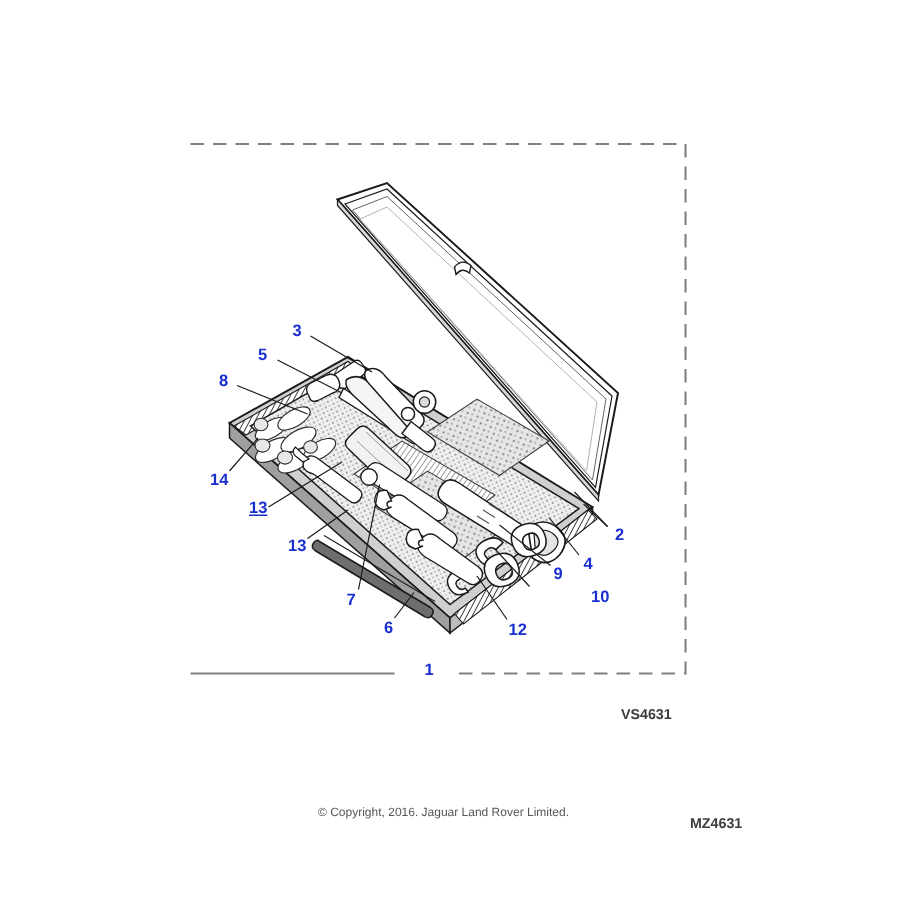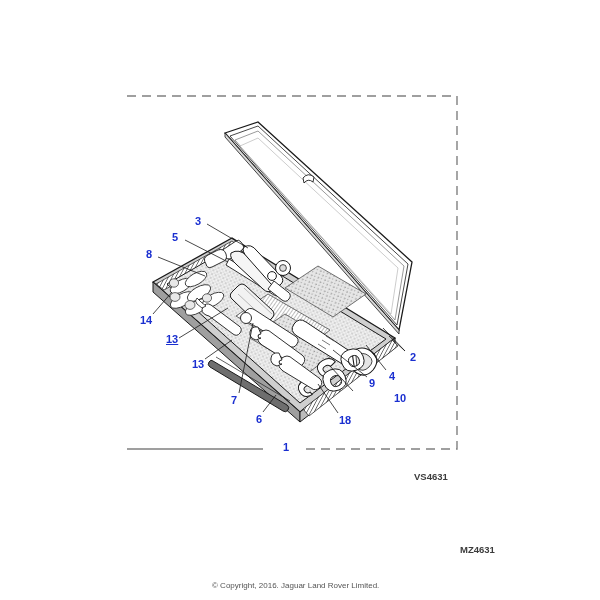--- a/index.html
+++ b/index.html
@@ -200,22 +200,22 @@
   <div class="callout" style="left:280px; top:442px; background:#fff; padding:0 3px;">1</div>
   <div class="callout" style="left:410px; top:352px;">2</div>
   <div class="callout" style="left:195px; top:216px;">3</div>
   <div class="callout" style="left:389px; top:371px;">4</div>
   <div class="callout" style="left:172px; top:232px;">5</div>
   <div class="callout" style="left:256px; top:414px;">6</div>
   <div class="callout" style="left:231px; top:395px;">7</div>
   <div class="callout" style="left:146px; top:249px;">8</div>
   <div class="callout" style="left:369px; top:378px;">9</div>
   <div class="callout" style="left:354px; top:393px;margin-left:40px;">10</div>
-  <div class="callout" style="left:339px; top:415px;">18</div>
+  <div class="callout" style="left:339px; top:415px;">12</div>
   <div class="callout" style="left:192px; top:359px;">13</div>
   <div class="callout" style="left:166px; top:334px;text-decoration:underline;">13</div>
   <div class="callout" style="left:140px; top:315px;text-align:right;">14</div>
 
   <div class="code-label" style="left:414px; top:472px;">VS4631</div>
   <div class="code-label" style="left:460px; top:545px;">MZ4631</div>
-  <div class="copyright" style="left:212px; top:582px;">© Copyright, 2016. Jaguar Land Rover Limited.</div>
+  <div class="copyright" style="left:212px; top:538px;">© Copyright, 2016. Jaguar Land Rover Limited.</div>
 
 </div>
 
 </body></html>

